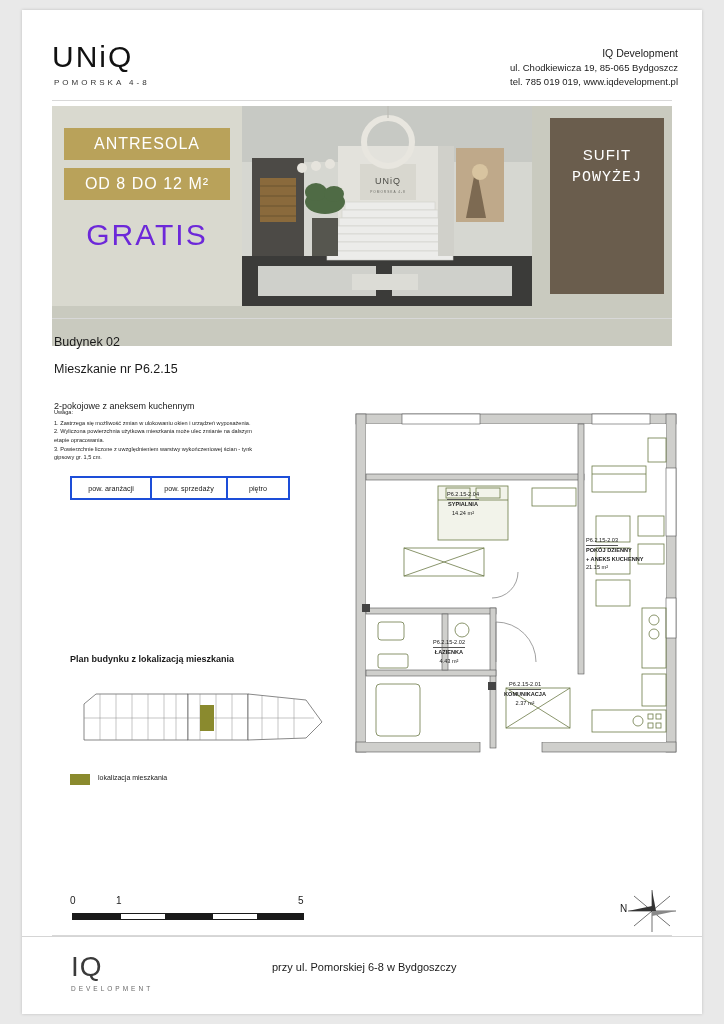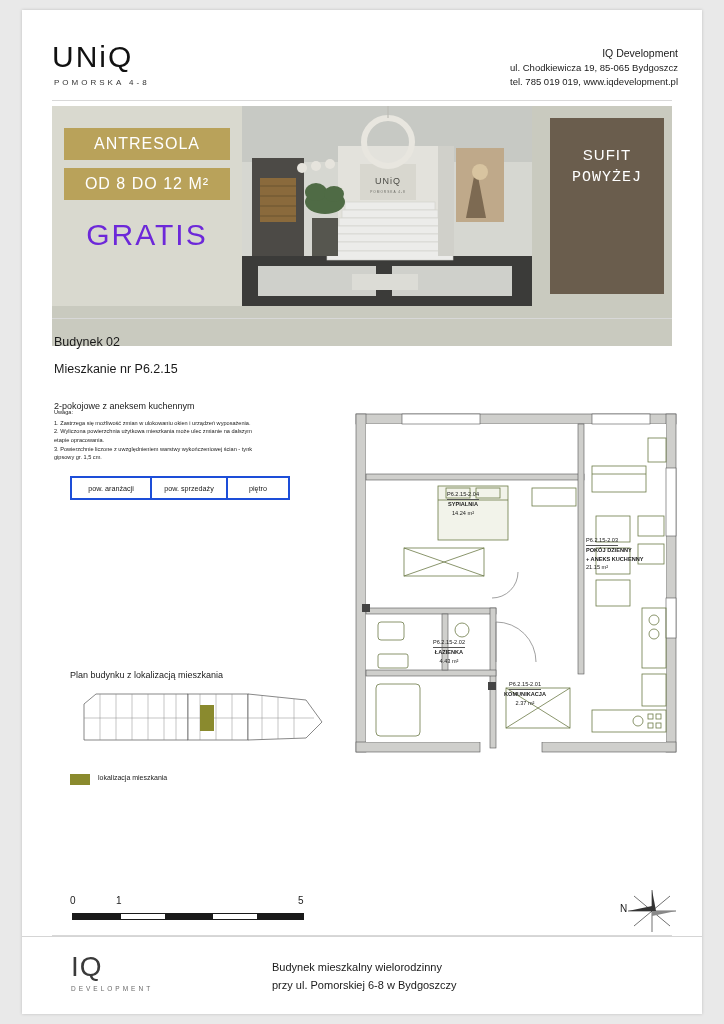--- a/index.html
+++ b/index.html
@@ -90,21 +90,21 @@
   }
   table.spec td, table.spec th {
     border:2px solid #1d4ed8; padding:0; text-align:center;
     font-weight:normal;
   }
   table.spec th { height:22px; font-size:7.2px; }
   table.spec td { height:28px; font-size:10px; }
   .col1 { width:80px; } .col2 { width:76px; } .col3 { width:62px; }
 
   
-  .miniplan-title { position:absolute; left:48px; top:660px; font-size:9px; }
+  .miniplan-title { position:absolute; left:48px; top:644px; font-size:9px;font-weight:bold; }
   .miniplan { position:absolute; left:48px; top:678px; width:256px; height:62px; }
   .legend-swatch { position:absolute; left:48px; top:764px; width:20px; height:11px; background:#8a8a2e; }
   .legend-text { position:absolute; left:76px; top:764px; font-size:7px; }
 
   
   .scalebar { position:absolute; left:48px; top:885px; width:240px; height:26px; }
   .sb-num { position:absolute; font-size:10px; top:0; }
   .sb-seg { position:absolute; top:18px; height:7px; }
   .compass { position:absolute; left:600px; top:878px; width:60px; height:46px; }
   .compass-n { position:absolute; left:598px; top:893px; font-size:10px; }
@@ -431,18 +431,17 @@
     </svg>
   </div>
 
   <div style="position:absolute;left:30px;bottom:78px;width:620px;height:1px;background:#d8d8d8"></div>
   <div class="footer">
     <div class="footer-logo">
       <div class="fl-iq">IQ</div>
       <div class="fl-sub">DEVELOPMENT</div>
     </div>
     <div class="footer-text">
-      <div>Budynek mieszkalny wielorodzinny</div>
       <div>przy ul. Pomorskiej 6-8 w Bydgoszczy</div>
     </div>
   </div>
 
 </div>
 
 </body></html>

